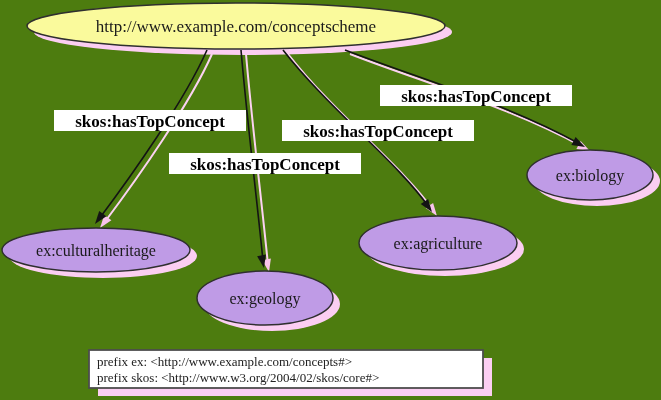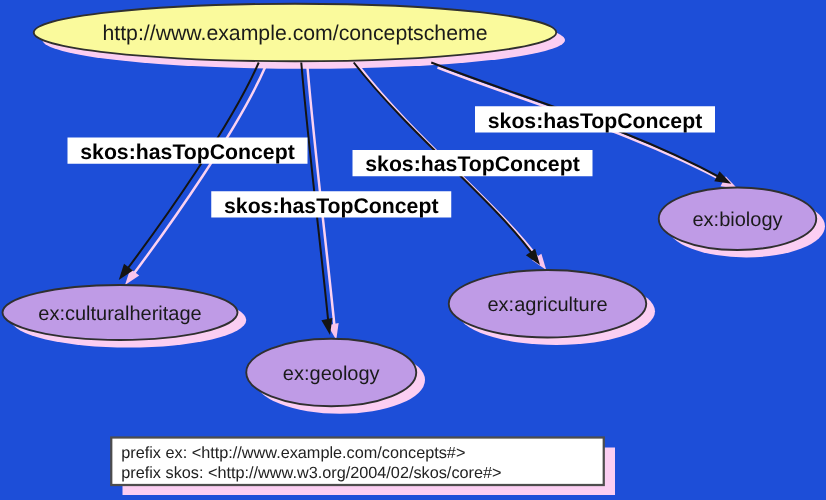--- a/index.html
+++ b/index.html
@@ -1,20 +1,20 @@
 <!DOCTYPE html>
 <html><head>
 <meta charset="utf-8">
 <style>
   html,body{margin:0;padding:0;background:#ffffff;}
   .canvas{
     position:relative;
     width:661px;height:400px;
-    background:#1d4ed8;
-    font-family:Liberation Sans, sans-serif;
+    background:#4d7c0f;
+    font-family:Liberation Serif, serif;
     overflow:hidden;
   }
   svg{display:block;}
   .node-shadow{fill:#fbcef2;stroke:none;}
   .edge-shadow{fill:none;stroke:#fbd2f1;stroke-width:2;}
   .arrowhead-shadow{fill:#f9c4ec;stroke:none;}
   .edge{fill:none;stroke:#141414;stroke-width:1.6;}
   .arrowhead{fill:#141414;stroke:none;}
   .node-ellipse{stroke:#2f2f2f;stroke-width:1.5;}
   .node-label{font-size:16px;fill:#1a1a1a;text-anchor:middle;}

